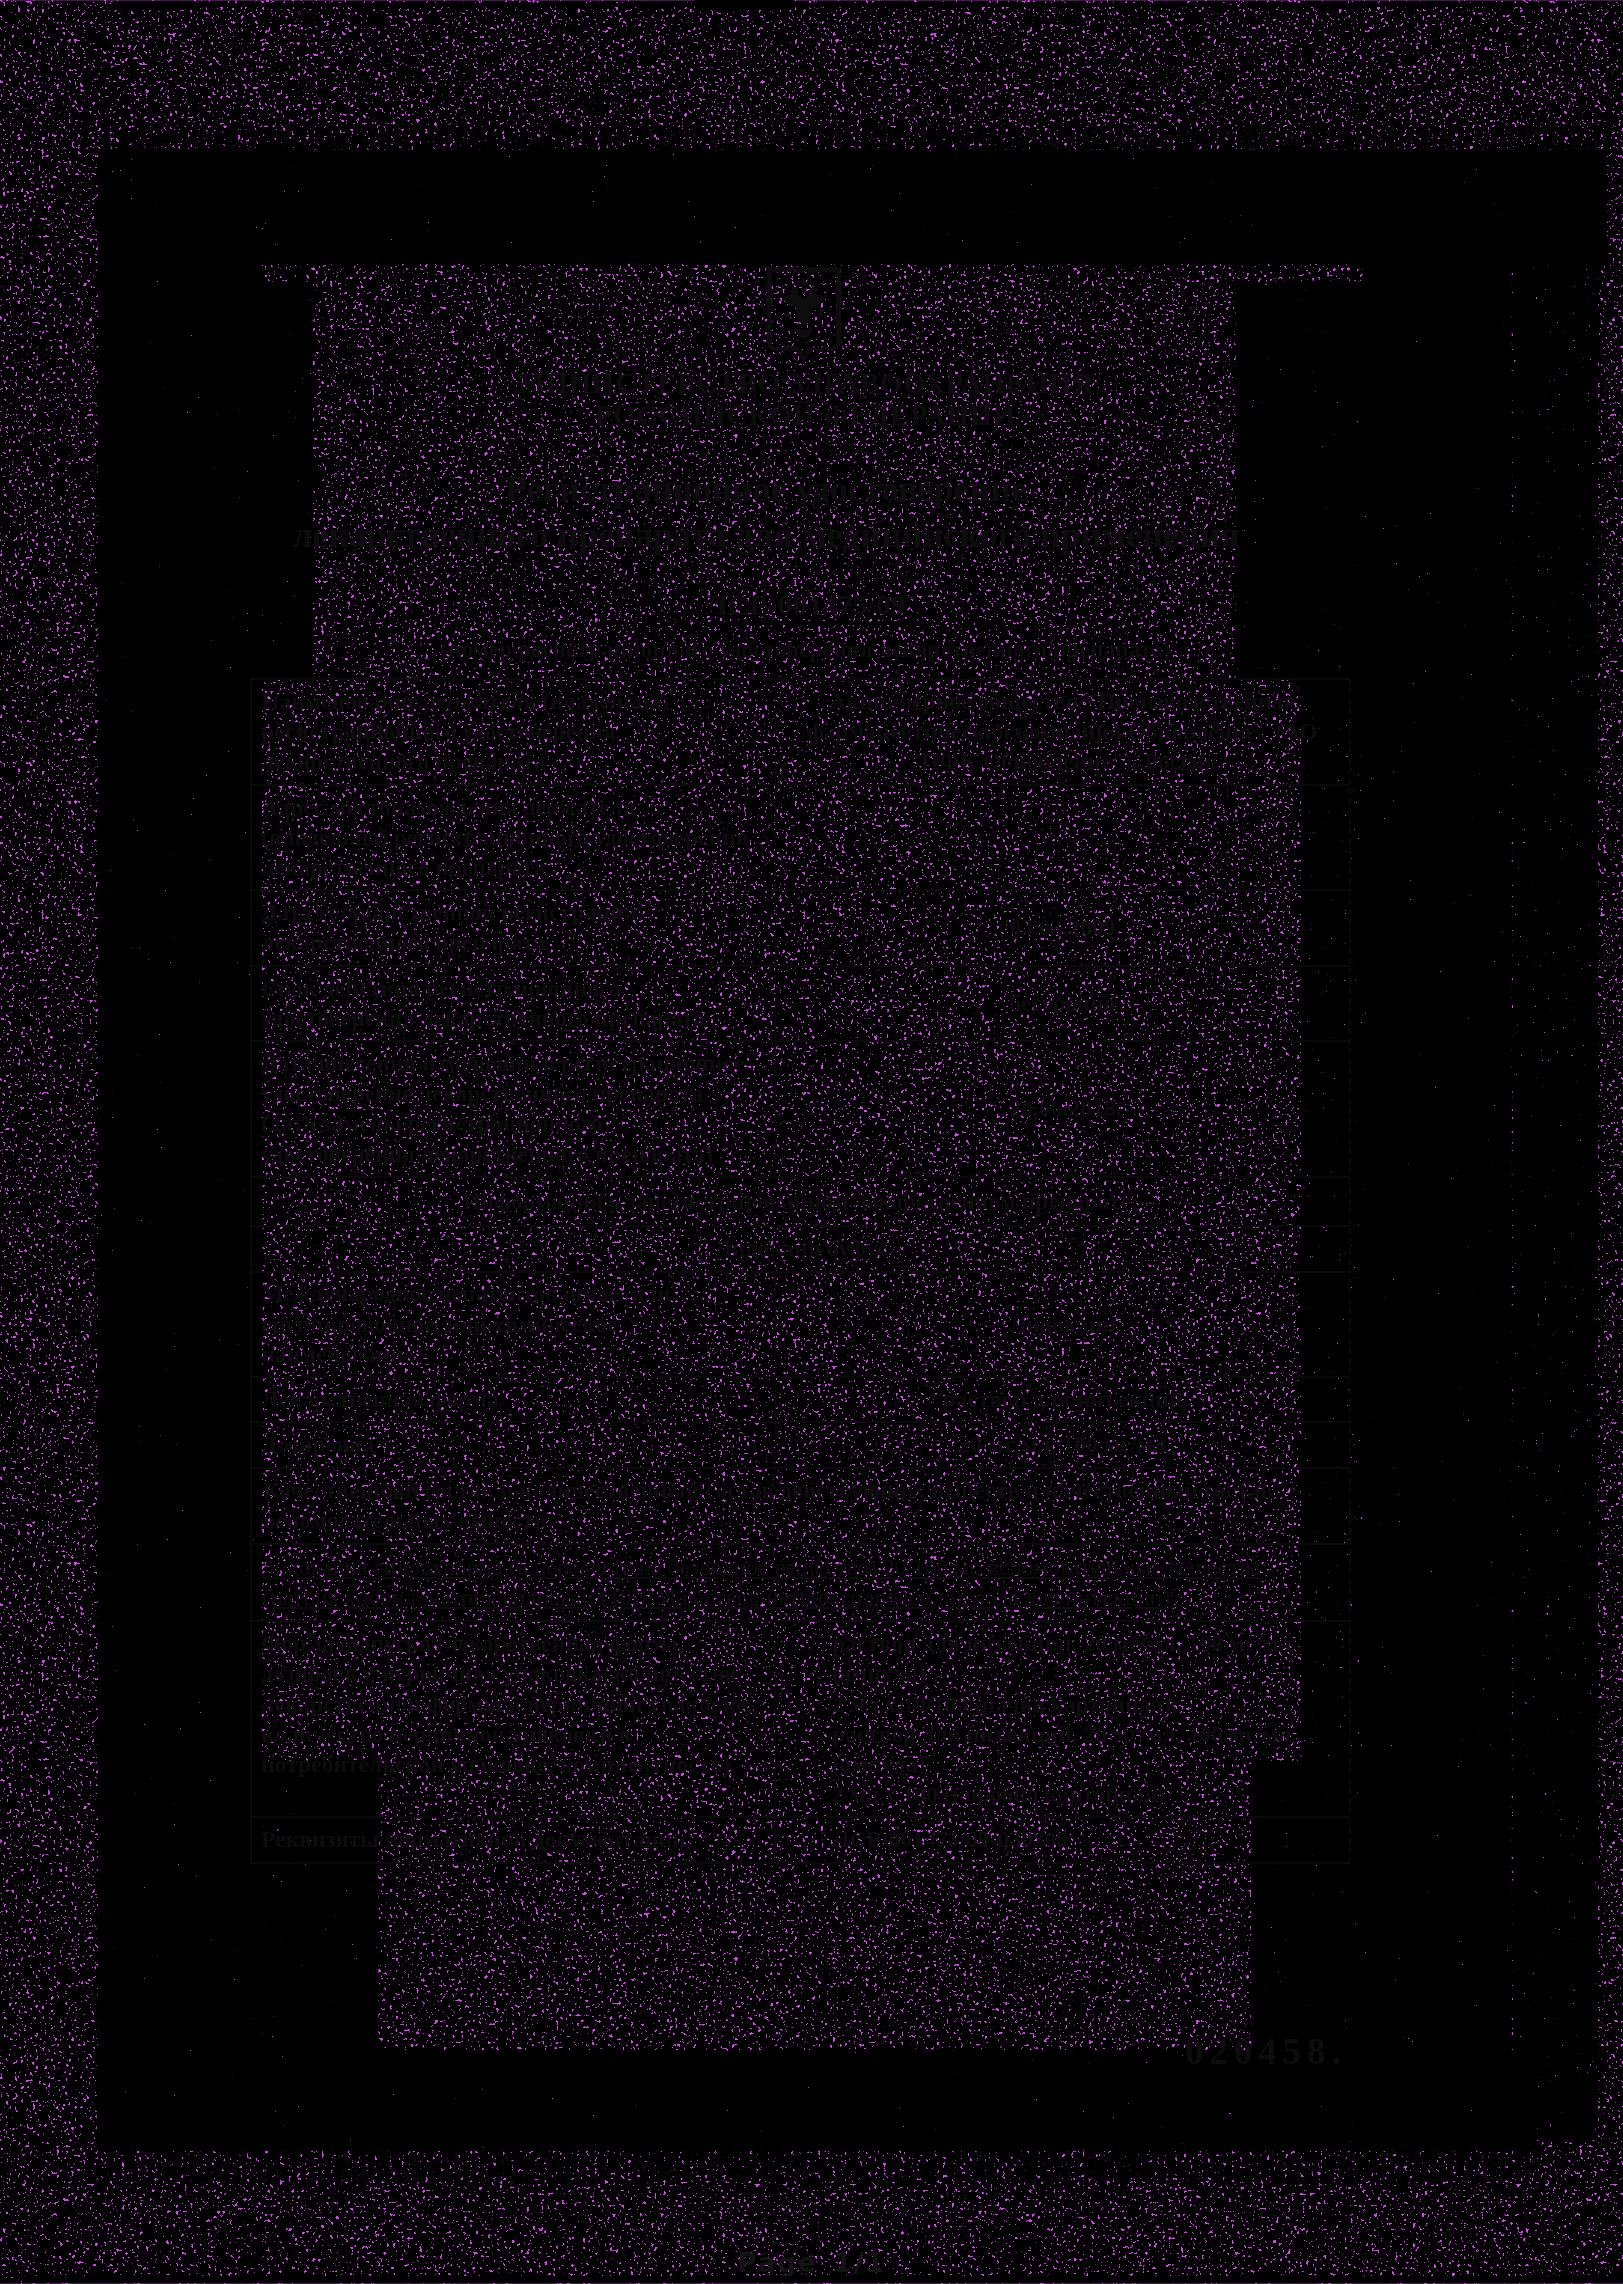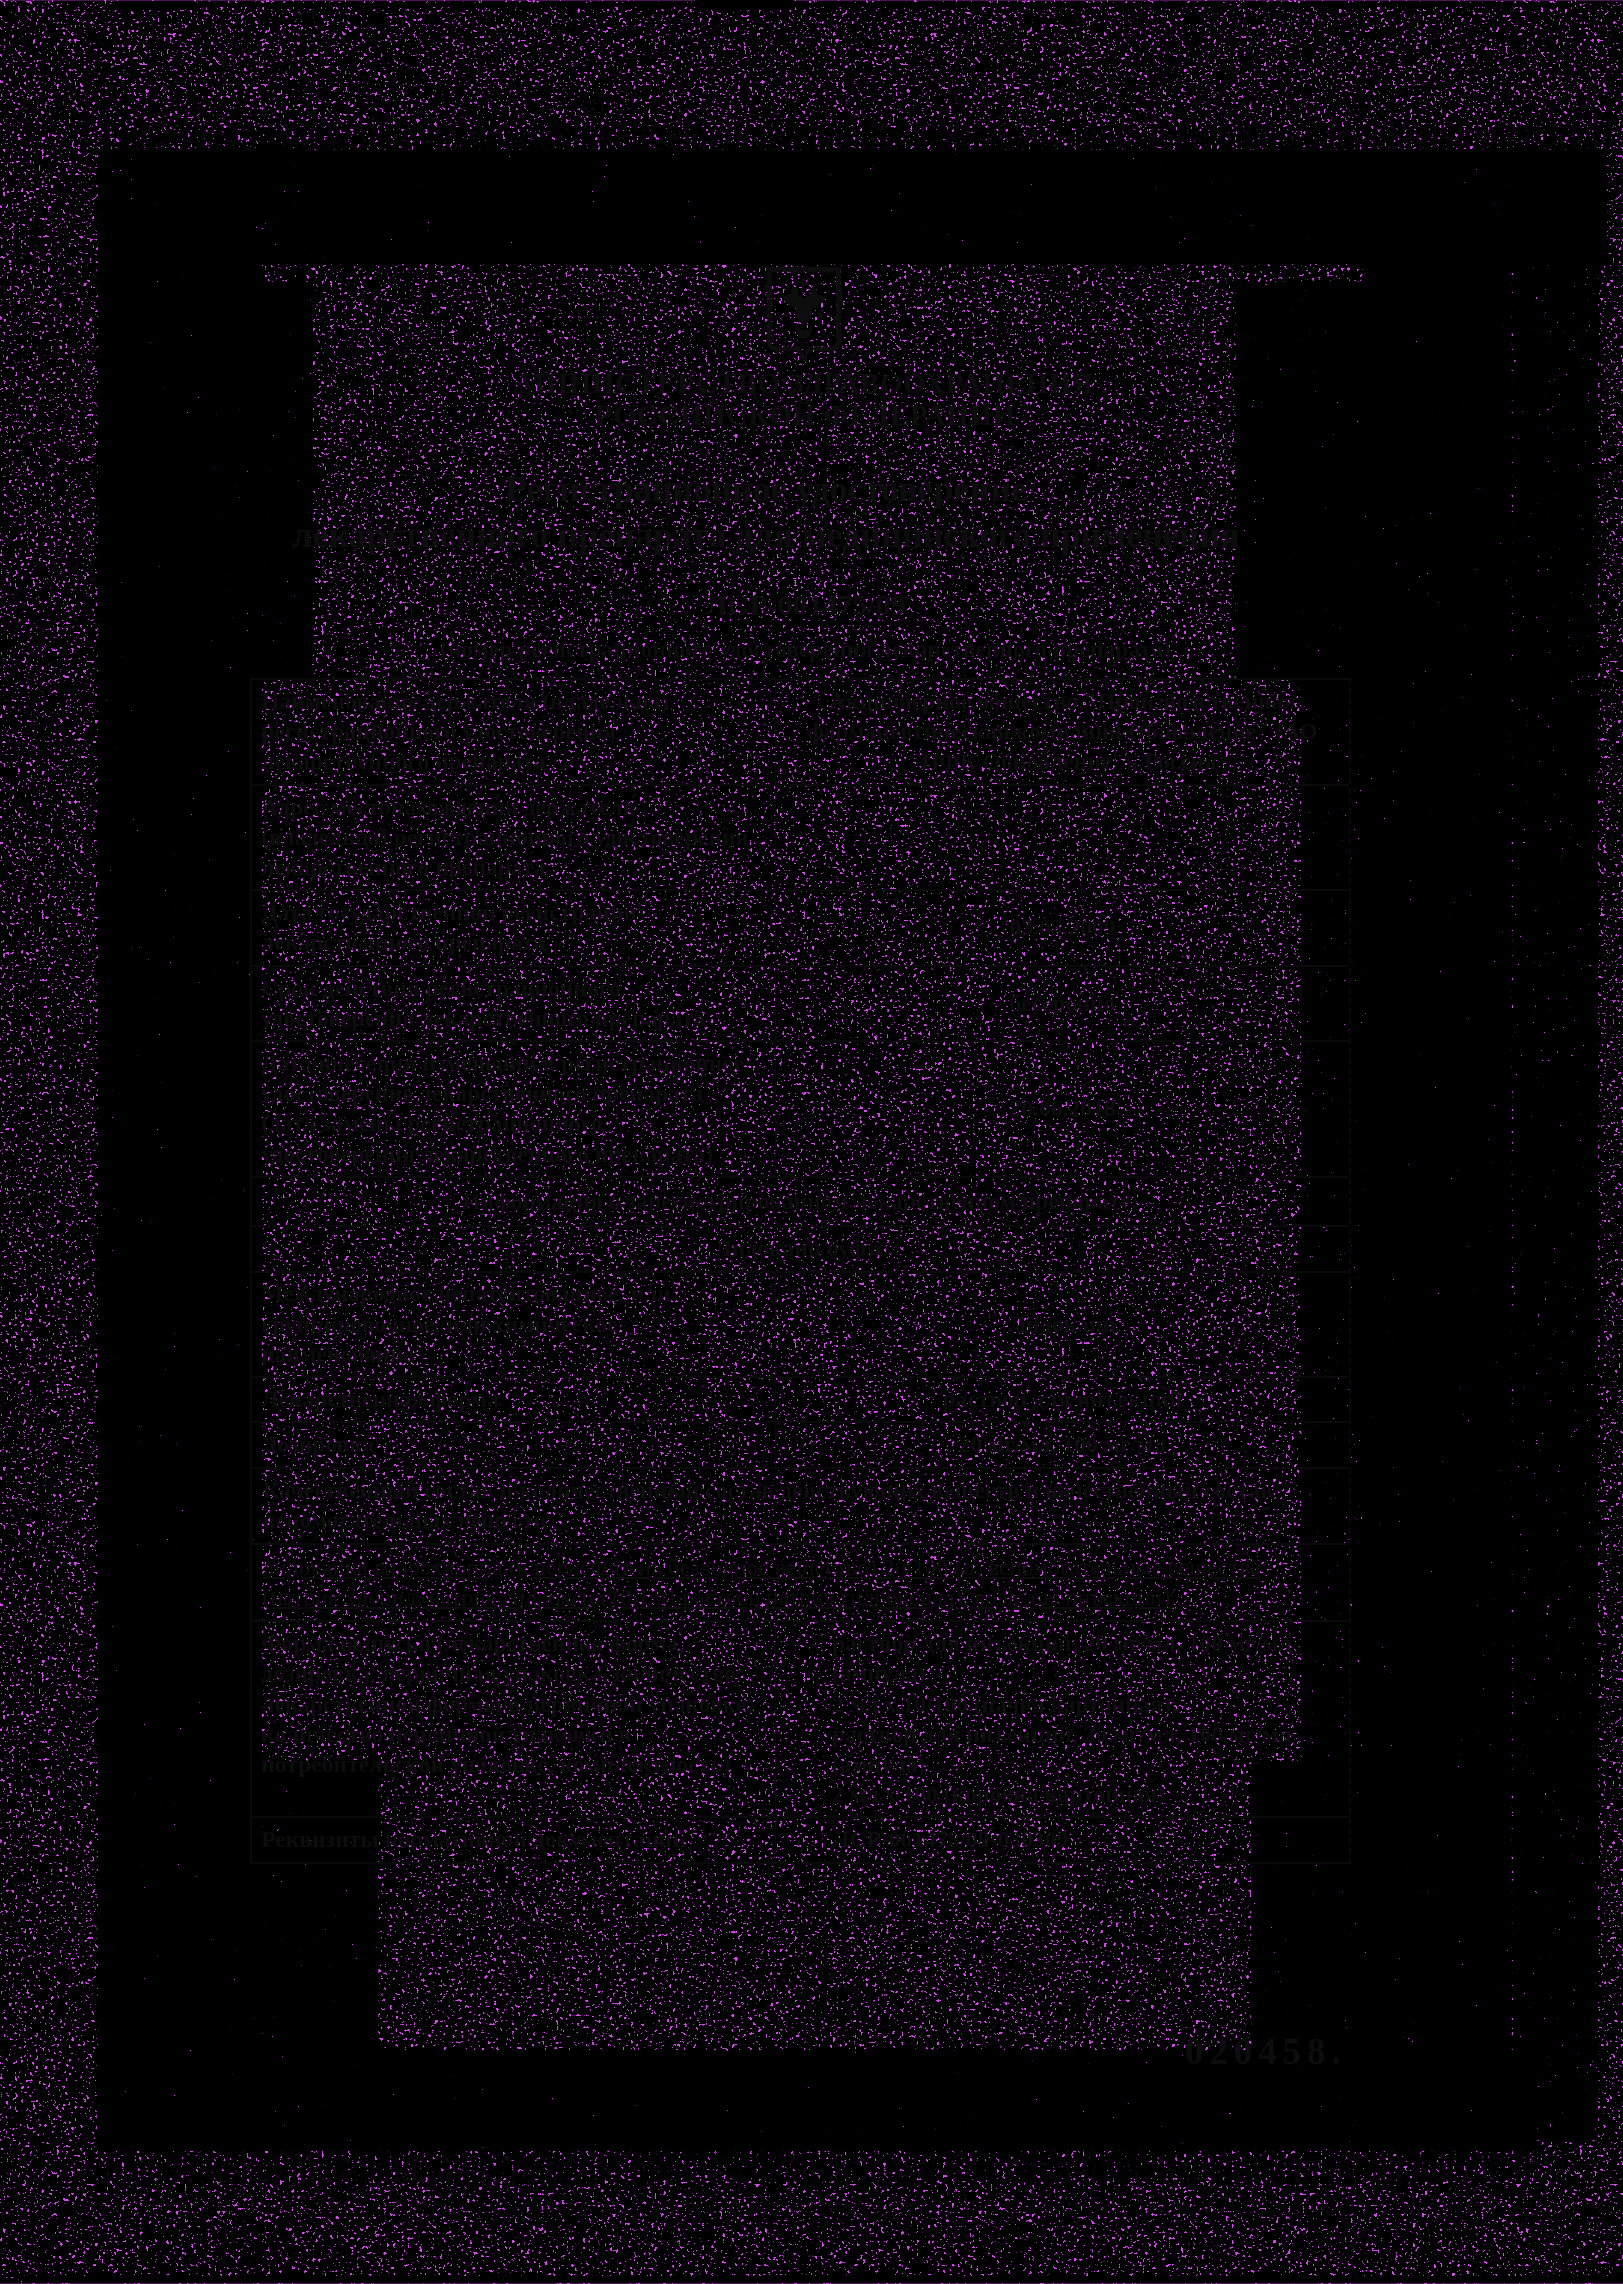--- a/index.html
+++ b/index.html
@@ -200,16 +200,17 @@
 2 мл х 100 (коробка картонная)</div>
     </div>
     <div class="tr">
       <div class="c1">Реквизиты нормативной документации</div>
       <div class="c2 left">ЛСР-001475/09-030309</div>
     </div>
   </div>
 
   <div class="abs" id="stamp-number">020458.</div>
 
+  <div class="abs" id="footer-page">Page 1/1</div>
   <div class="abs" id="bottom-bar"></div>
 
 </div>
 
 
 </body></html>

